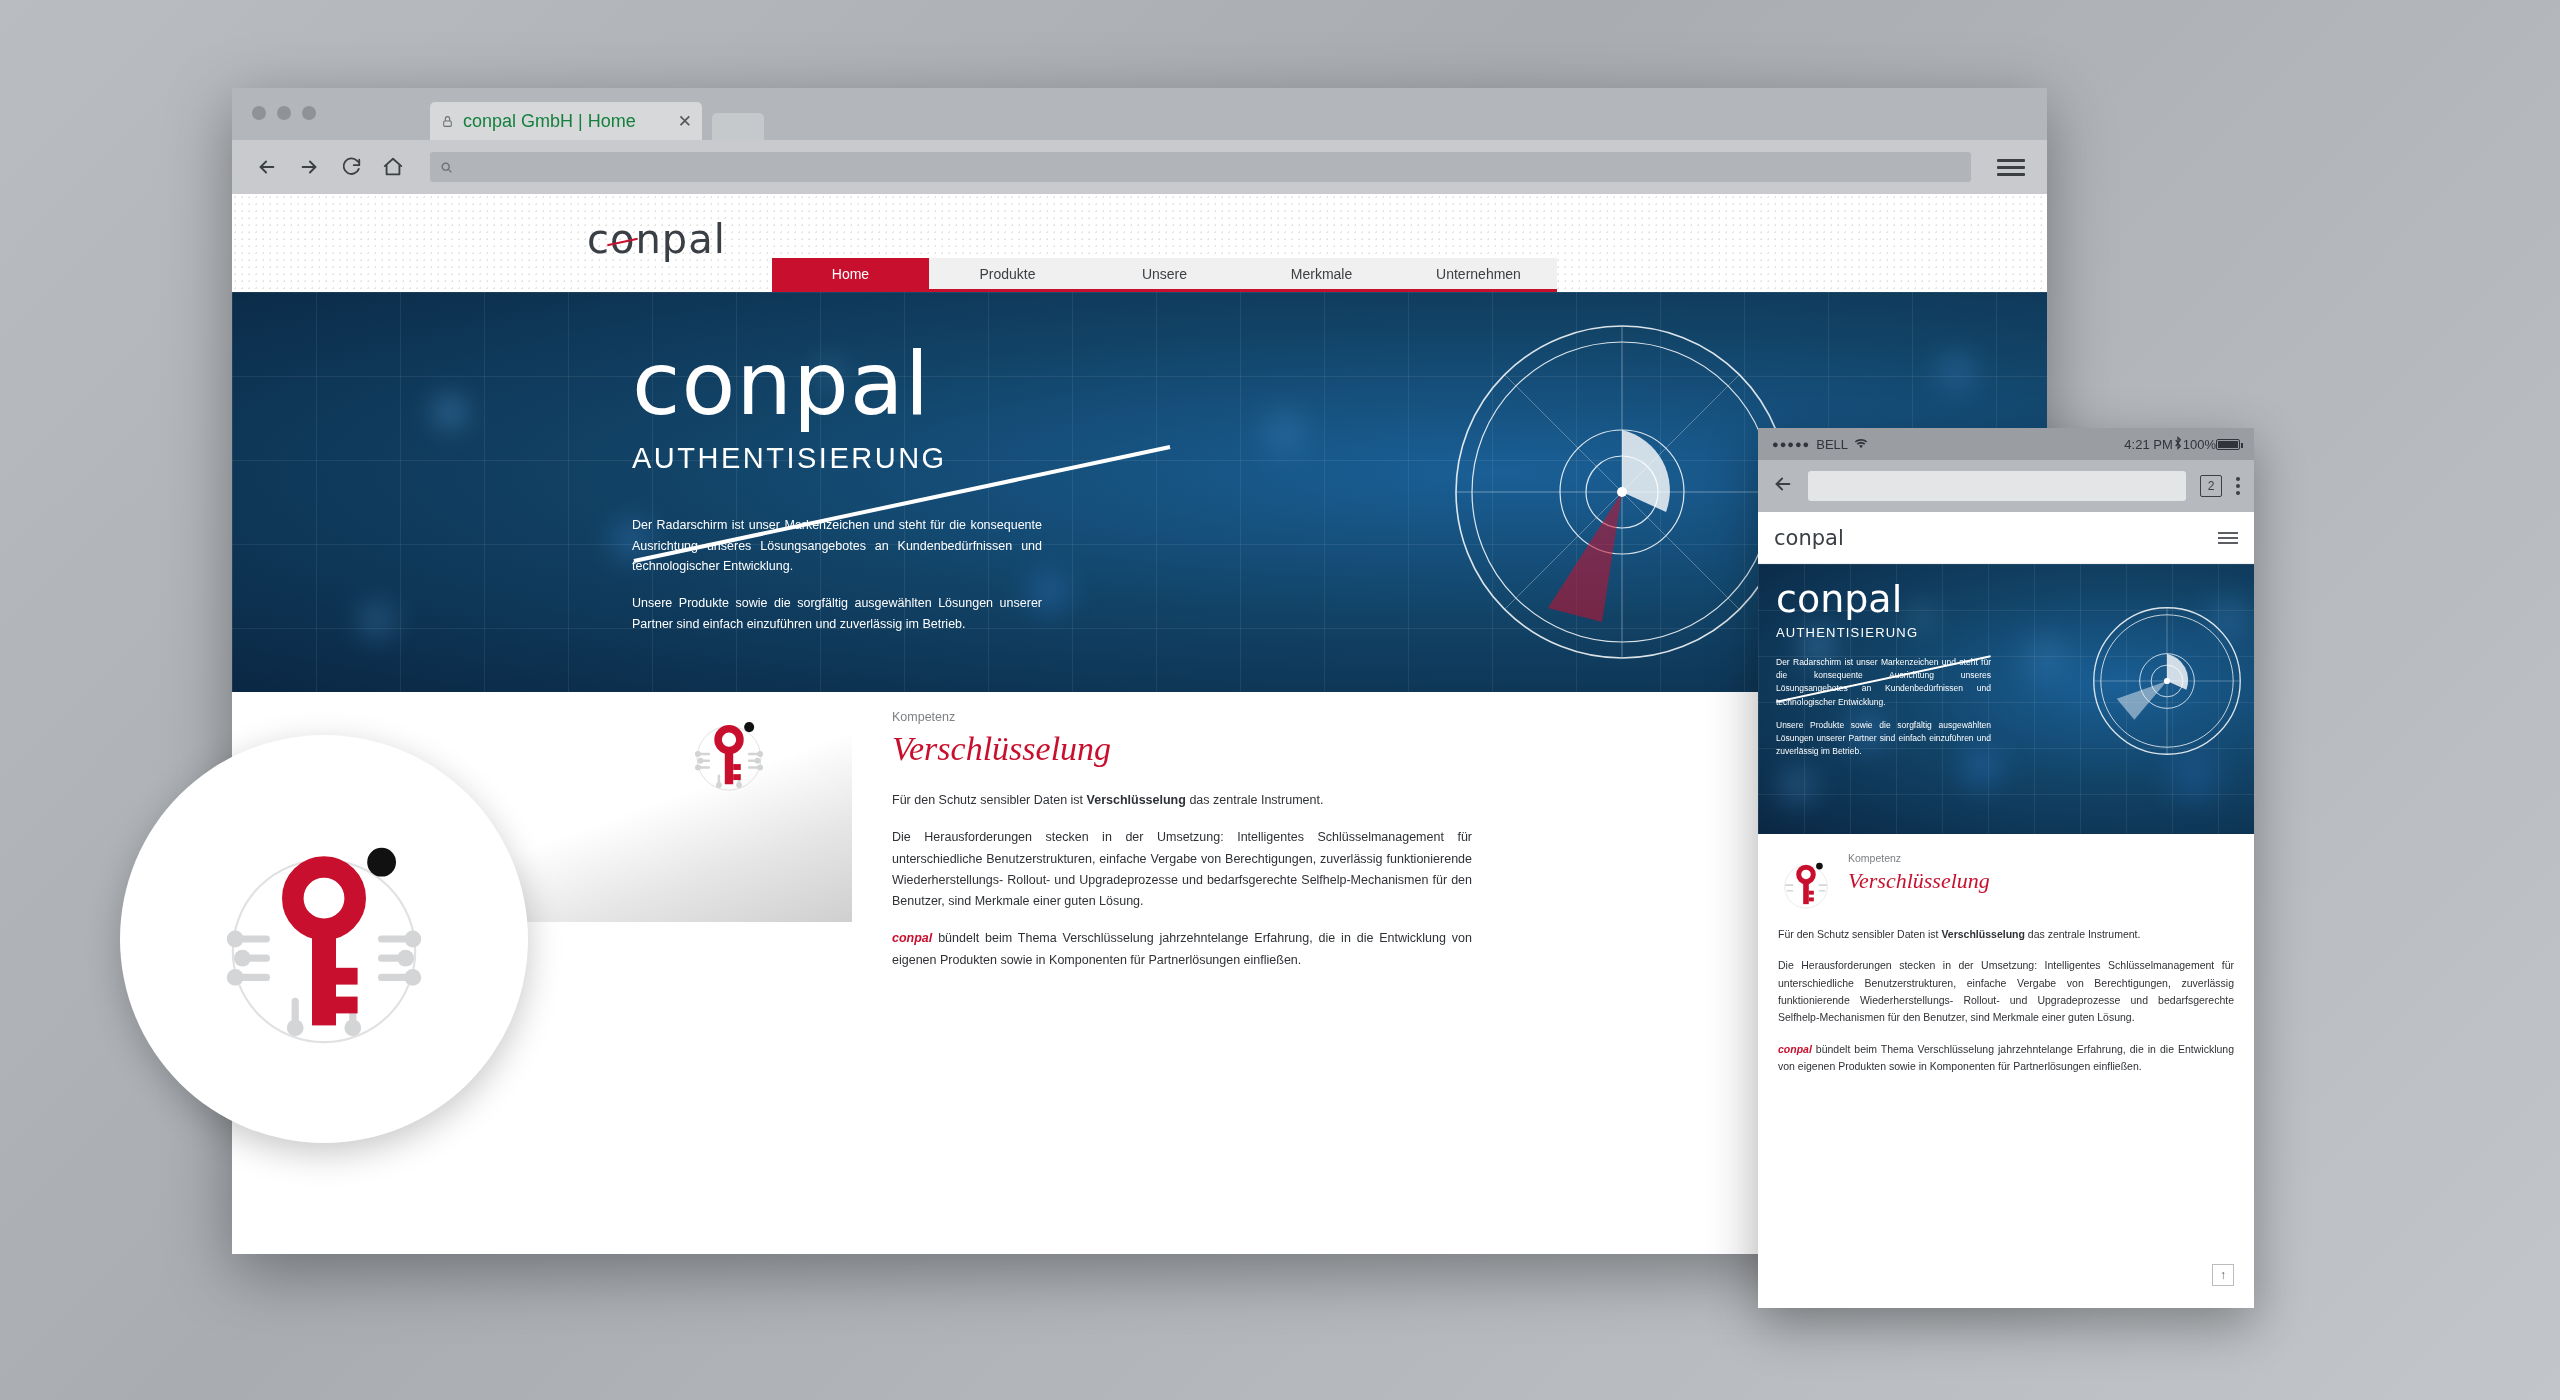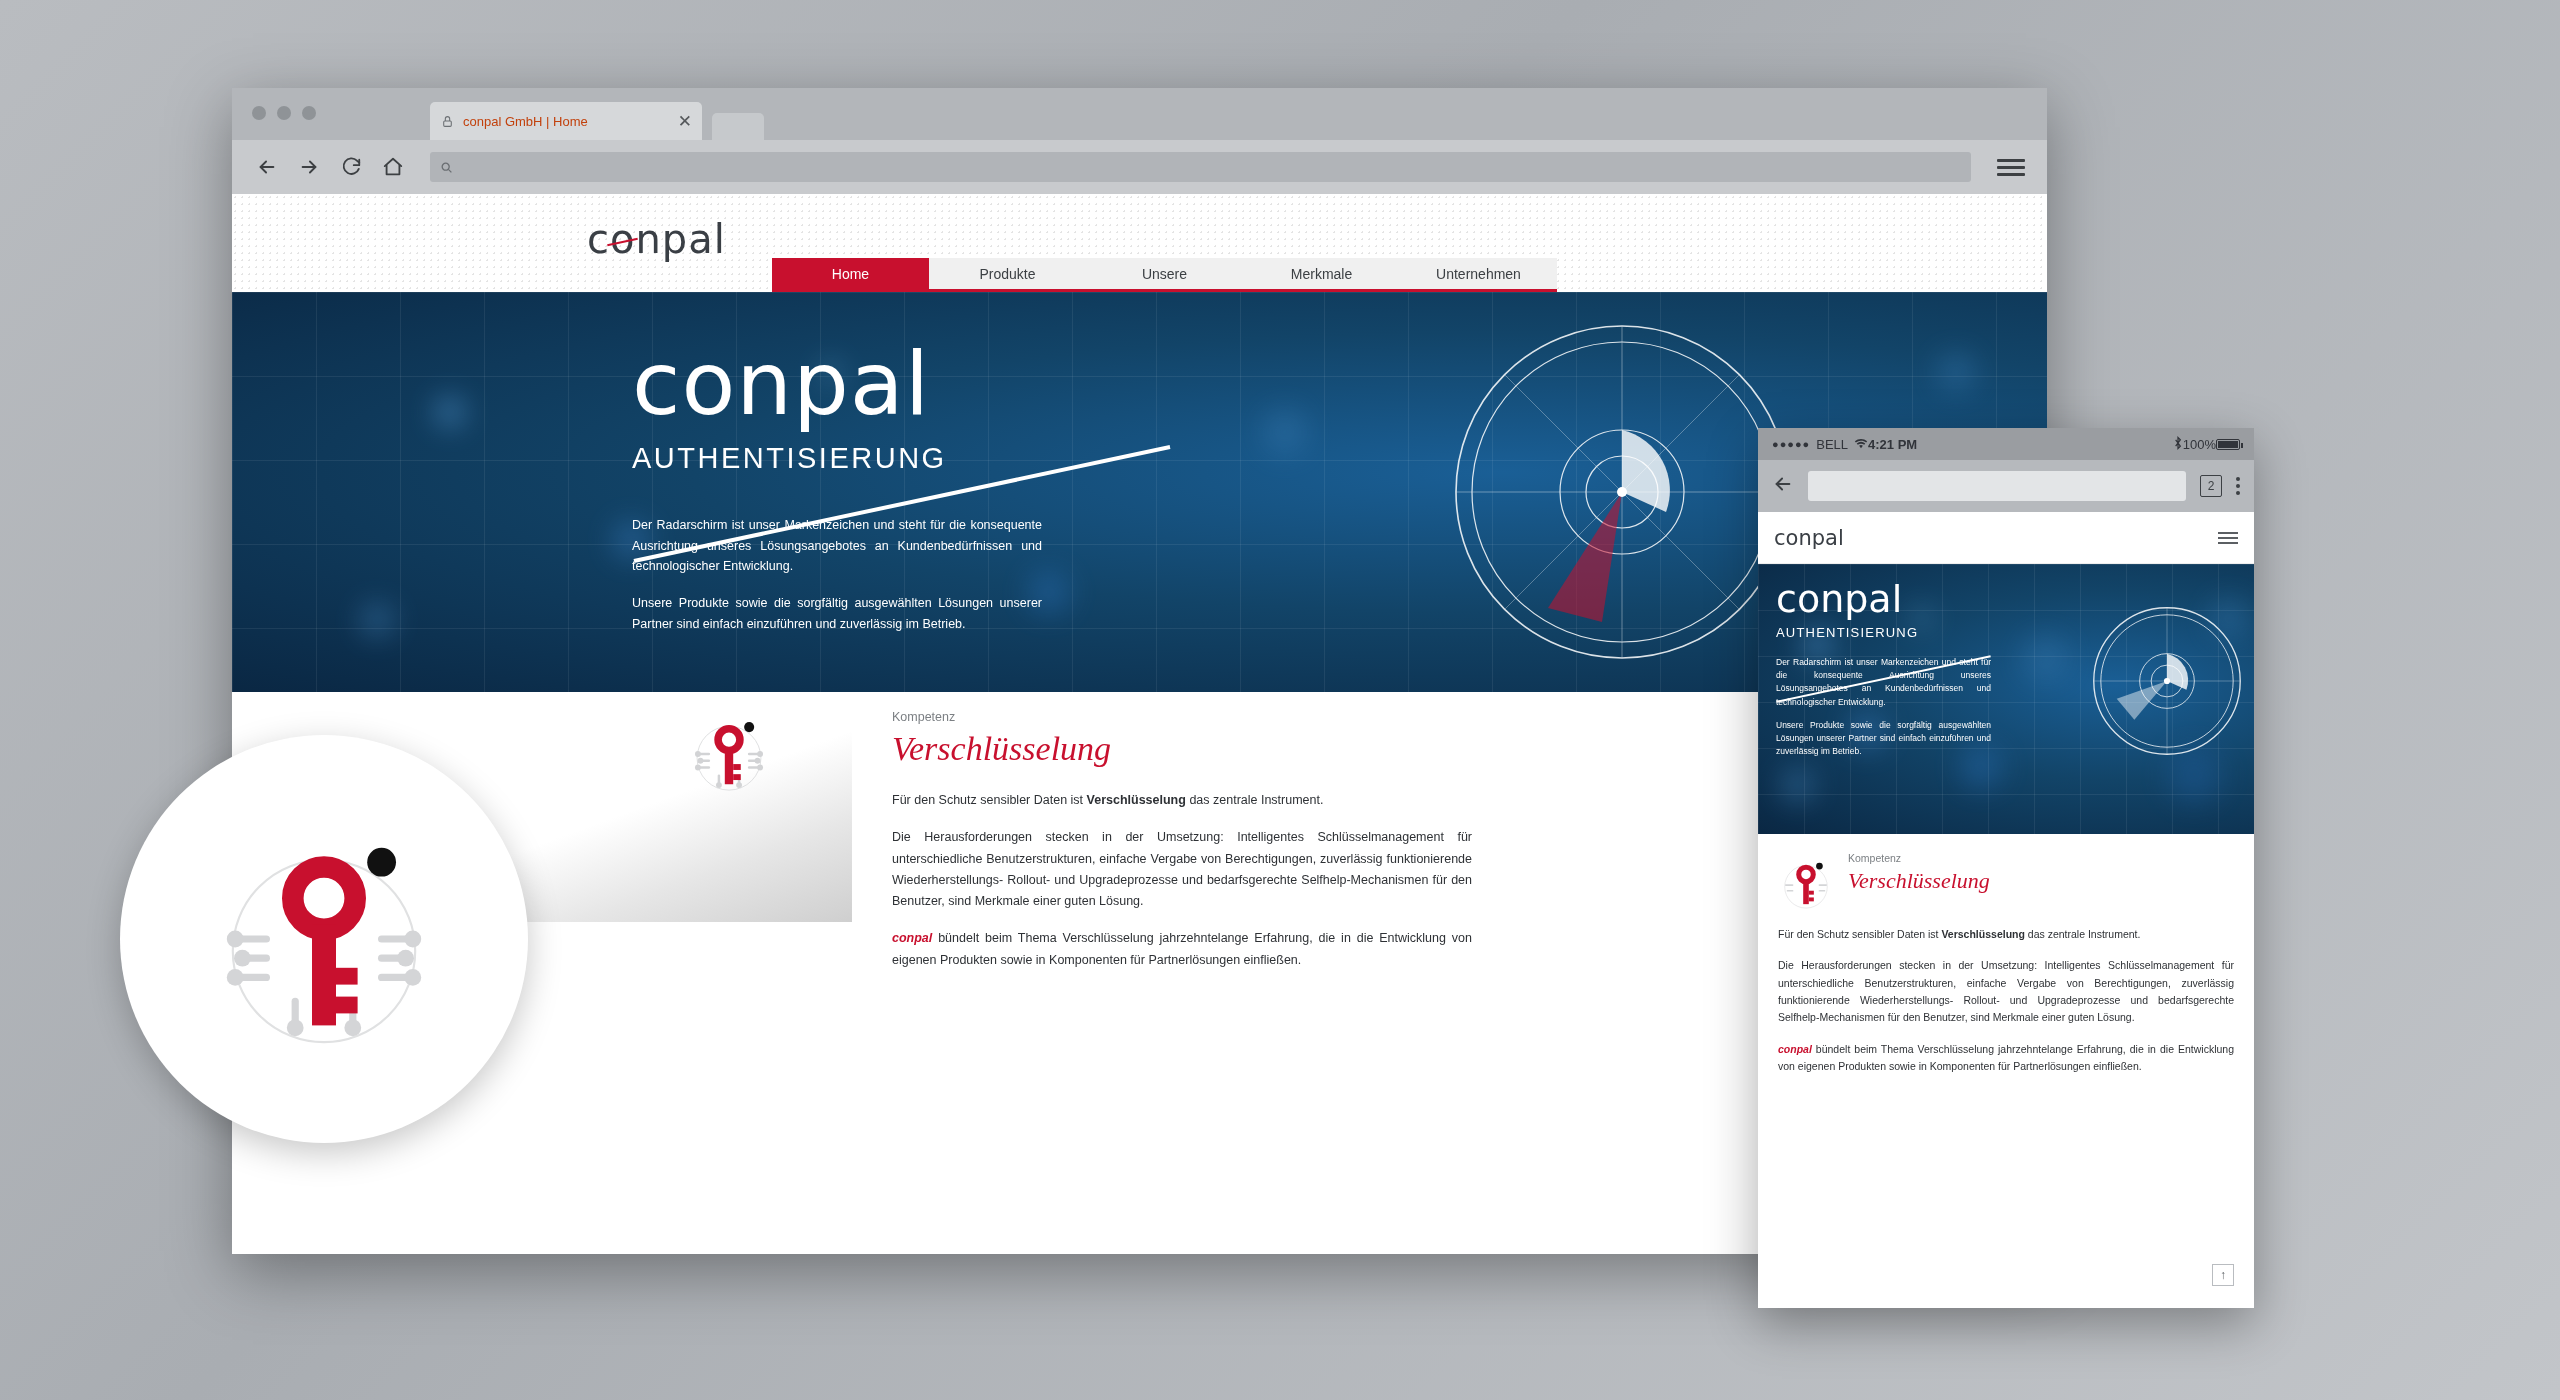--- a/index.html
+++ b/index.html
@@ -45,21 +45,21 @@
     padding: 0 10px;
     gap: 8px;
   }
   .tab .favicon {
     width: 15px; height: 15px;
     display: flex; align-items: center; justify-content: center;
     color: #6d7175;
     flex: 0 0 auto;
   }
   .tab .tab-title {
-    font-size: 13px; color: #c2410c;
+    font-size: 18px; color: #15803d;
     flex: 1 1 auto;
     white-space: nowrap; overflow: hidden; text-overflow: ellipsis;
   }
   .tab .tab-close {
     font-size: 17px; color: #55585b; line-height: 1;
     cursor: pointer;
     flex: 0 0 auto;
   }
   .tab-newtab {
     position: absolute; left: 480px; bottom: 0;
@@ -312,21 +312,21 @@
   .status-bar {
     height: 32px;
     background: #9a9da1;
     display: flex; align-items: center;
     padding: 0 14px;
     color: #31343a;
     font-size: 13px;
   }
   .status-left { display:flex; align-items:center; gap:6px; flex: 0 0 auto; }
   .dots { letter-spacing: 1px; font-size: 11px; }
-  .status-center { flex: 1 1 auto; text-align: left; font-weight: bold; }
+  .status-center { flex: 1 1 auto; text-align: right; font-weight: normal; }
   .status-right { display:flex; align-items:center; flex:0 0 auto; }
   .battery {
     width: 24px; height: 11px;
     border: 1.5px solid #31343a; border-radius: 2px;
     position: relative;
     display:inline-block;
   }
   .battery::after {
     content: ""; position: absolute; right: -4px; top: 3px;
     width: 2px; height: 5px; background: #31343a;

